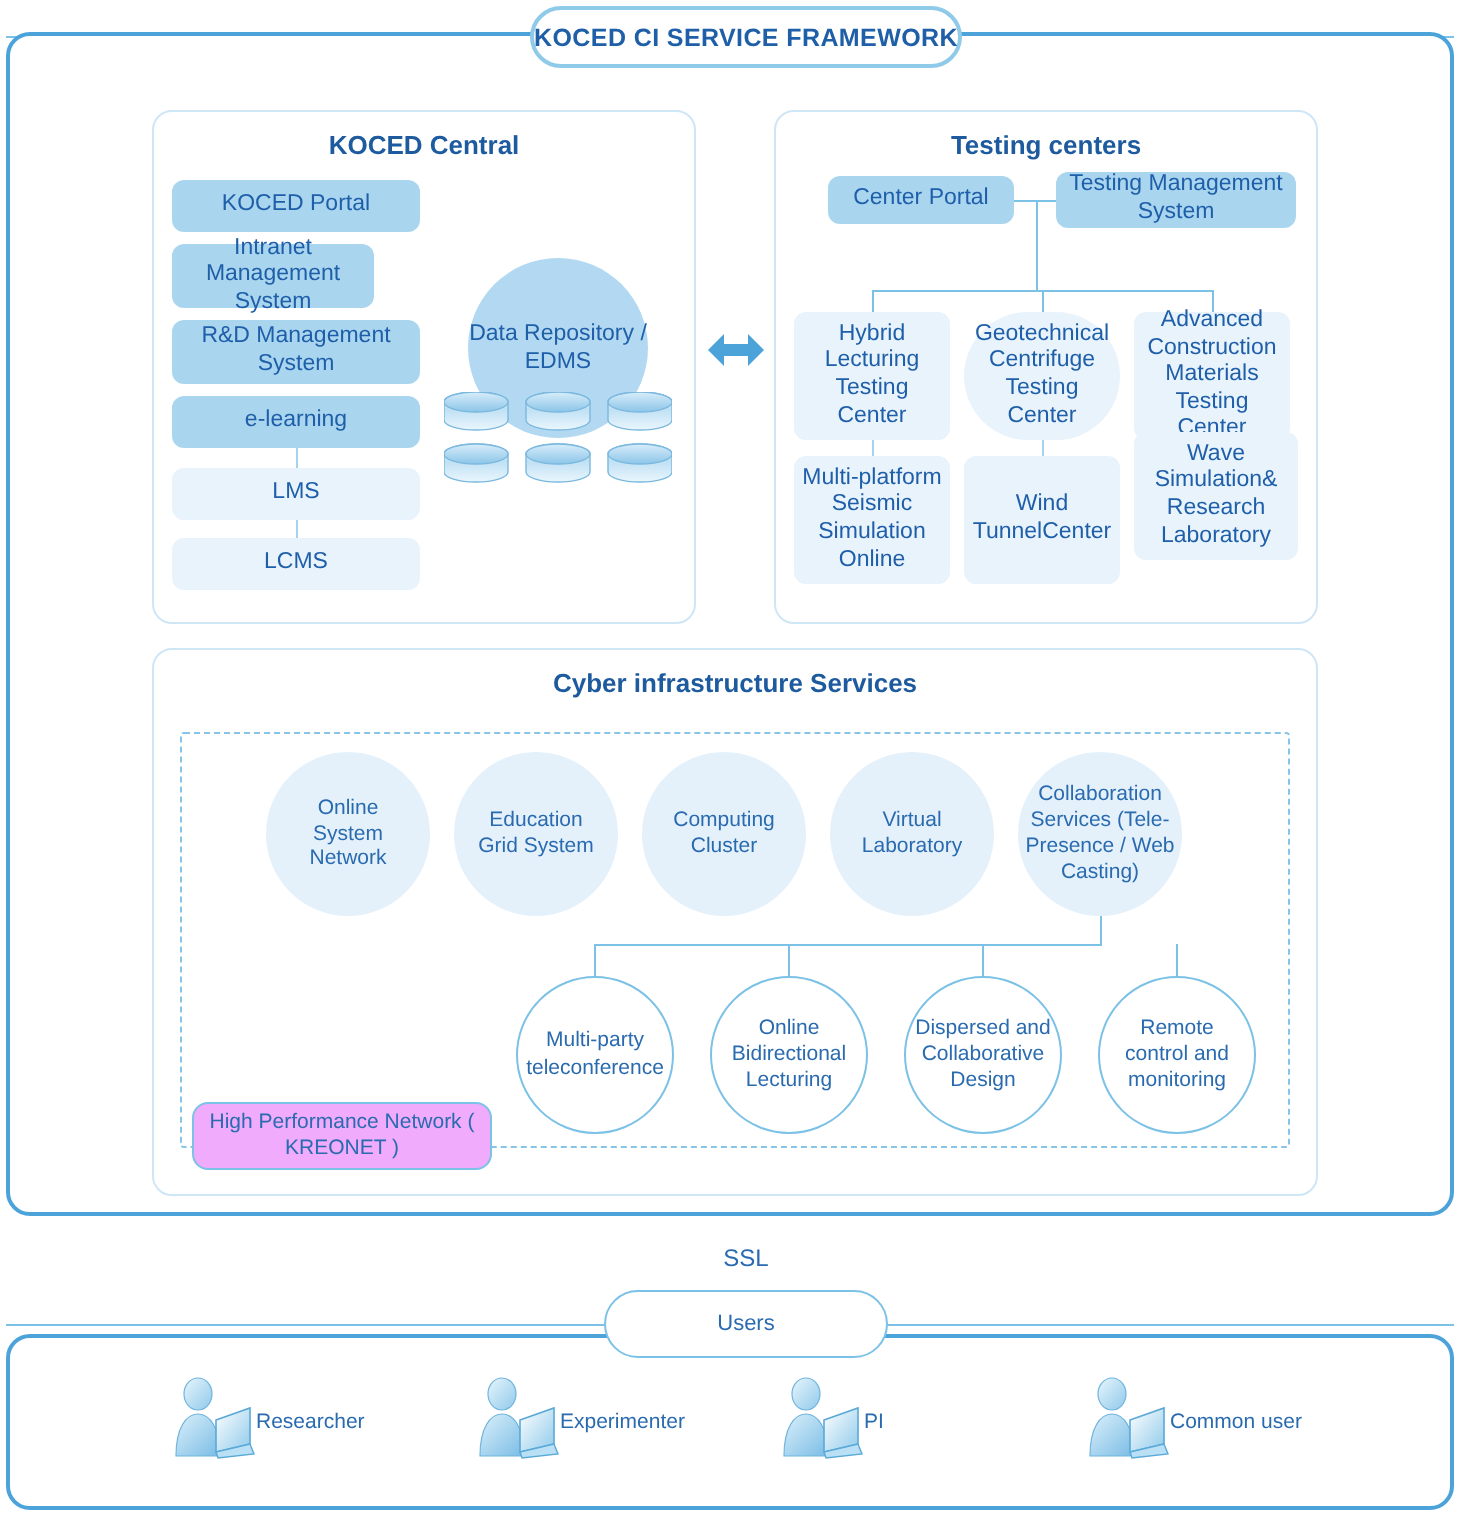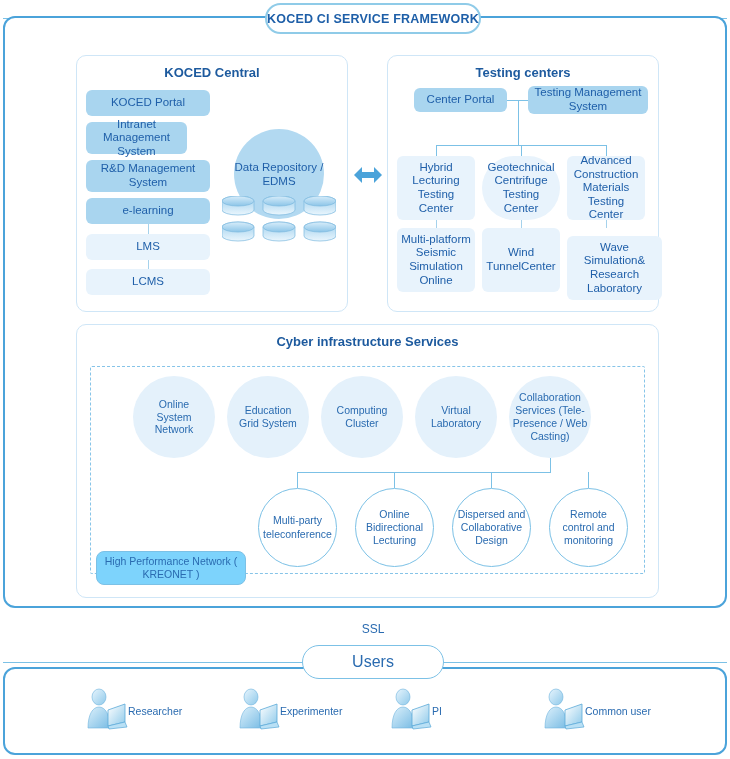--- a/index.html
+++ b/index.html
@@ -41,21 +41,21 @@
     font-size: 12.5px; font-weight: bold; letter-spacing: .2px;
     color: #1e5fa8;
     z-index: 5;
   }
   #users-pill {
     left: 302px; top: 645px; width: 142px; height: 34px;
     border: 1.5px solid #7cc1e6;
     border-radius: 17px;
     background: #ffffff;
     display: flex; align-items: center; justify-content: center;
-    font-size: 16px;
+    font-size: 11px;
     color: #2a6bb0;
     z-index: 6;
   }
   #ssl-label {
     left: 302px; top: 622px; width: 142px;
     text-align: center;
     font-size: 12px;
     color: #2a6bb0;
   }
 
@@ -128,21 +128,21 @@
     border: 1px solid #7cc1e6;
     display: flex; align-items: center; justify-content: center;
     text-align: center;
     font-size: 10.5px; line-height: 1.25;
     color: #2a6bb0;
   }
   #kreonet-box {
     left: 96px; top: 551px; width: 150px; height: 34px;
     border: 1px solid #7cc1e6;
     border-radius: 8px;
-    background: #7dd3fc;
+    background: #f0abfc;
     display: flex; align-items: center; justify-content: center;
     text-align: center;
     font-size: 10.5px; line-height: 1.25;
     color: #2a6bb0;
     z-index: 4;
   }
 
   
   .user-item {
     width: 120px; top: 688px;
@@ -241,21 +241,21 @@
 <div class="abs box light" style="left:397px; top:156px; width:78px; height:64px;">Hybrid Lecturing Testing Center</div>
 <div class="abs box light" style="left:482px; top:156px; width:78px; height:64px;border-radius:32px;">Geotechnical Centrifuge Testing Center</div>
 <div class="abs box light" style="left:567px; top:156px; width:78px; height:64px;">Advanced Construction Materials Testing Center</div>
 
 <div class="abs vline" style="left:436px; top:220px; height:8px;"></div>
 <div class="abs vline" style="left:521px; top:220px; height:8px;"></div>
 <div class="abs vline" style="left:606px; top:220px; height:8px;"></div>
 
 <div class="abs box light" style="left:397px; top:228px; width:78px; height:64px;">Multi-platform Seismic Simulation Online</div>
 <div class="abs box light" style="left:482px; top:228px; width:78px; height:64px;">Wind TunnelCenter</div>
-<div class="abs box light" style="left:567px; top:236px; width:95px; height:64px;">Wave Simulation&amp; Research Laboratory</div>
+<div class="abs box light" style="left:567px; top:216px; width:82px; height:64px;">Wave Simulation&amp; Research Laboratory</div>
 
 <div class="abs panel" id="cyber-panel">
   <div class="panel-title">Cyber infrastructure Services</div>
 </div>
 <div class="abs" id="cyber-dashed"></div>
 
 <div class="abs circle-fill" style="left:133px; top:376px; width:82px; height:82px; padding:0 8px;">Online System Network</div>
 <div class="abs circle-fill" style="left:227px; top:376px; width:82px; height:82px; padding:0 8px;">Education Grid System</div>
 <div class="abs circle-fill" style="left:321px; top:376px; width:82px; height:82px; padding:0 8px;">Computing Cluster</div>
 <div class="abs circle-fill" style="left:415px; top:376px; width:82px; height:82px; padding:0 8px;">Virtual Laboratory</div>

